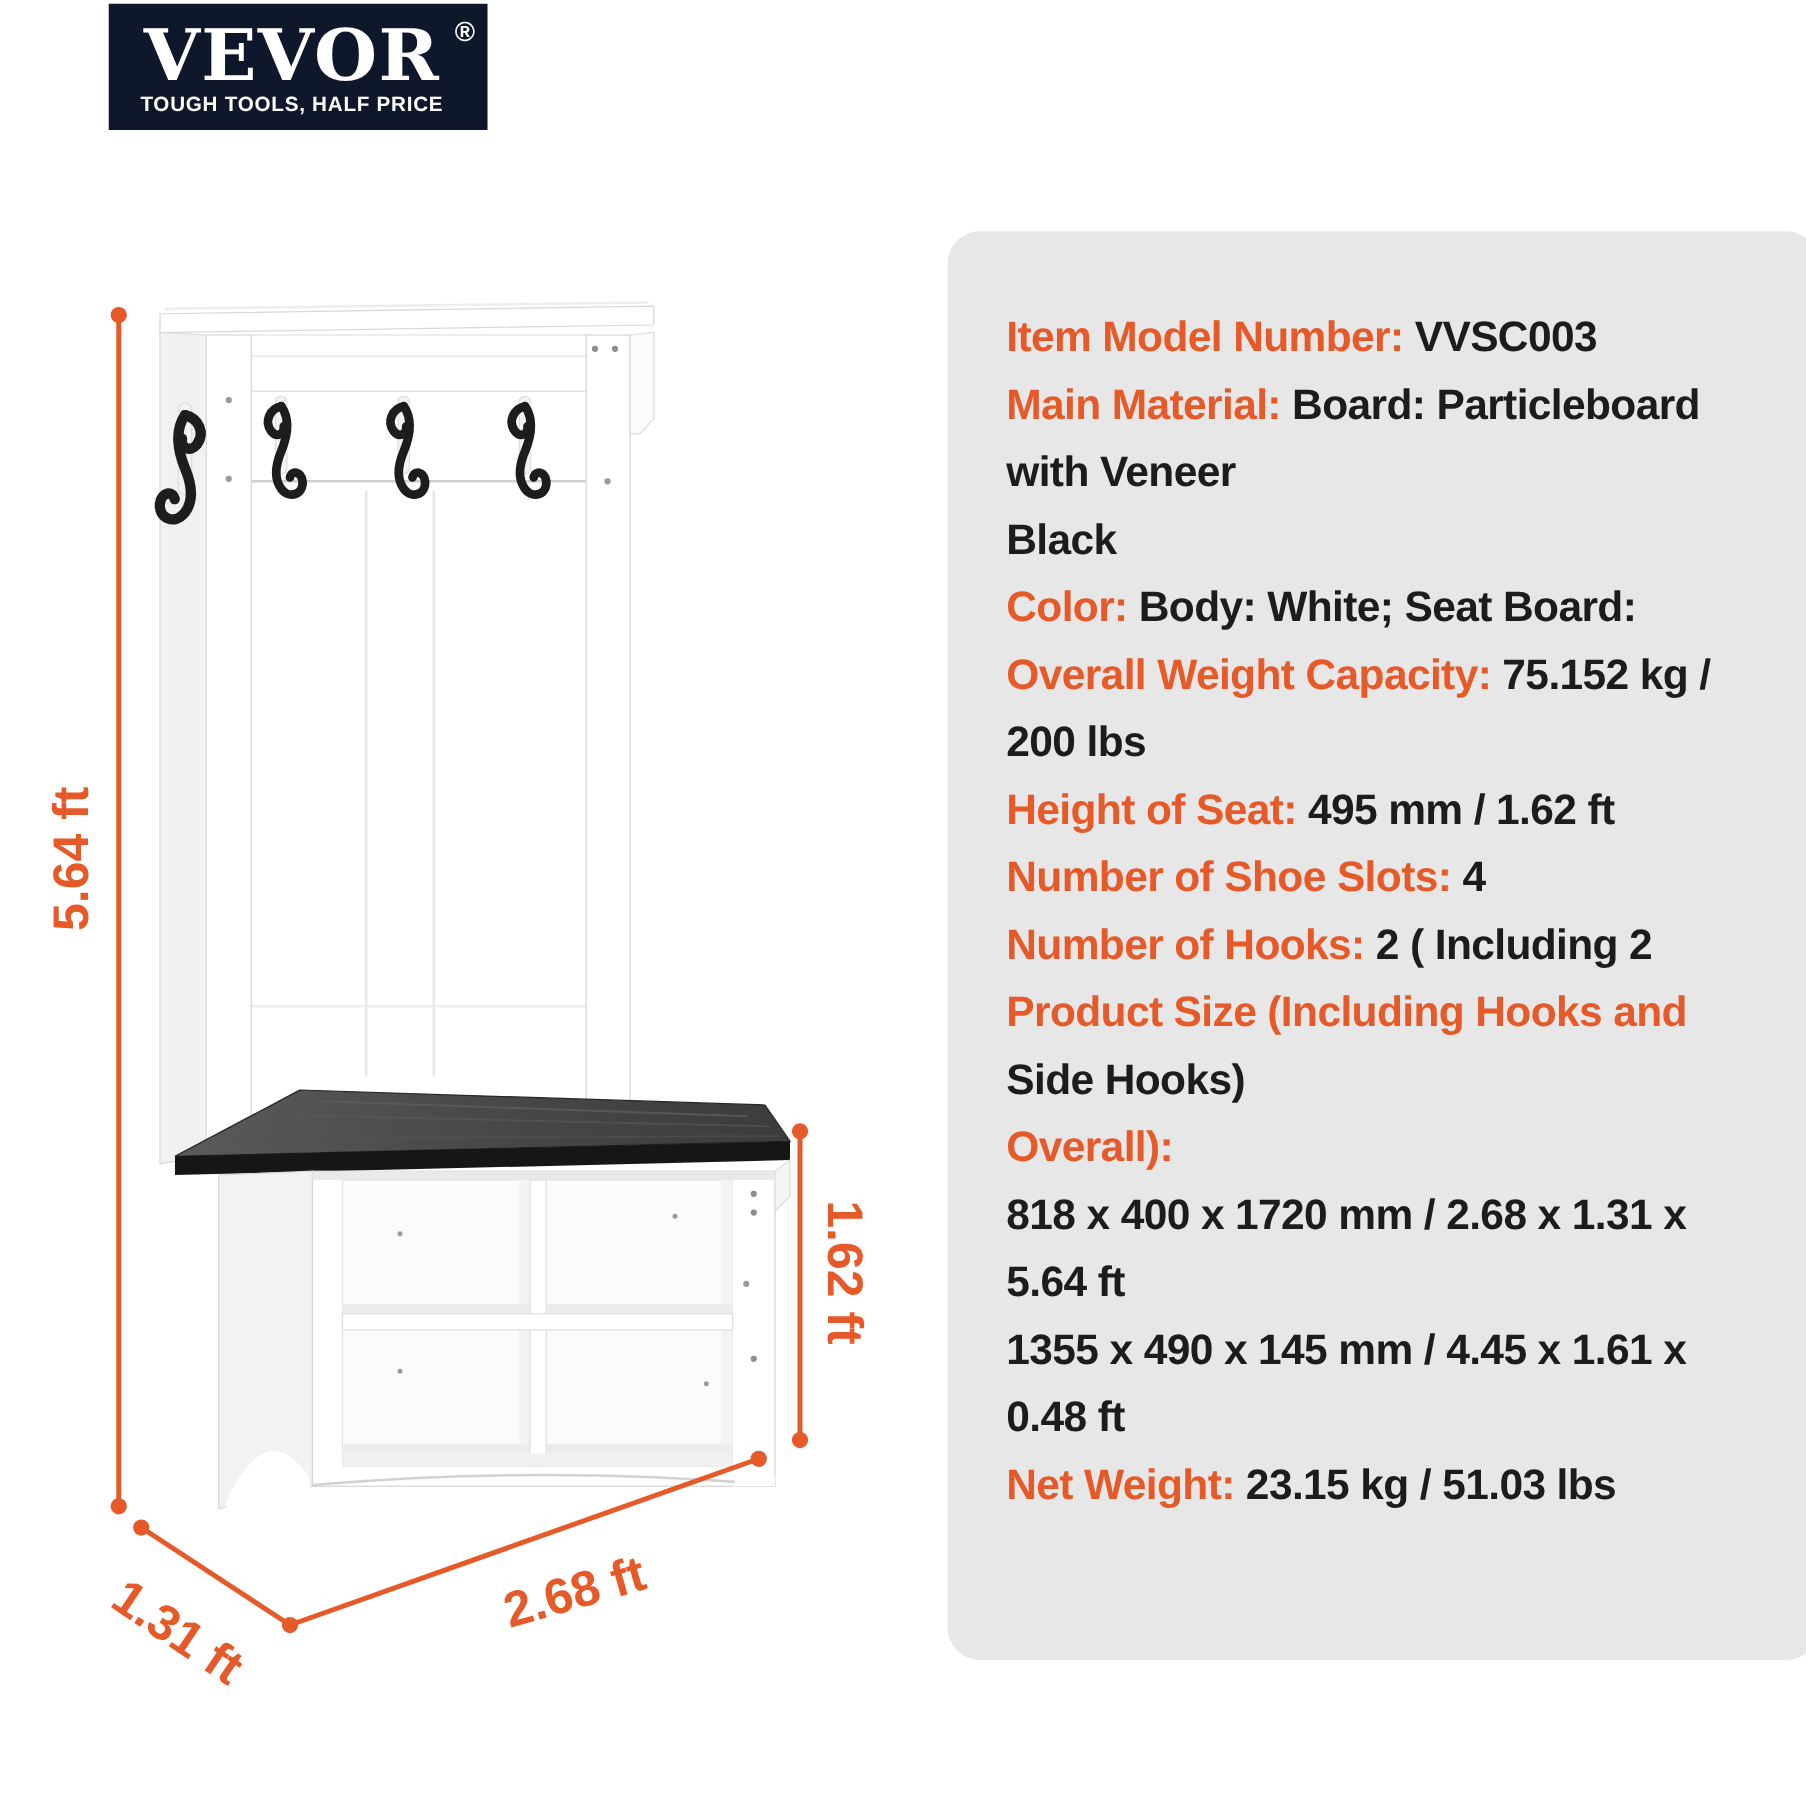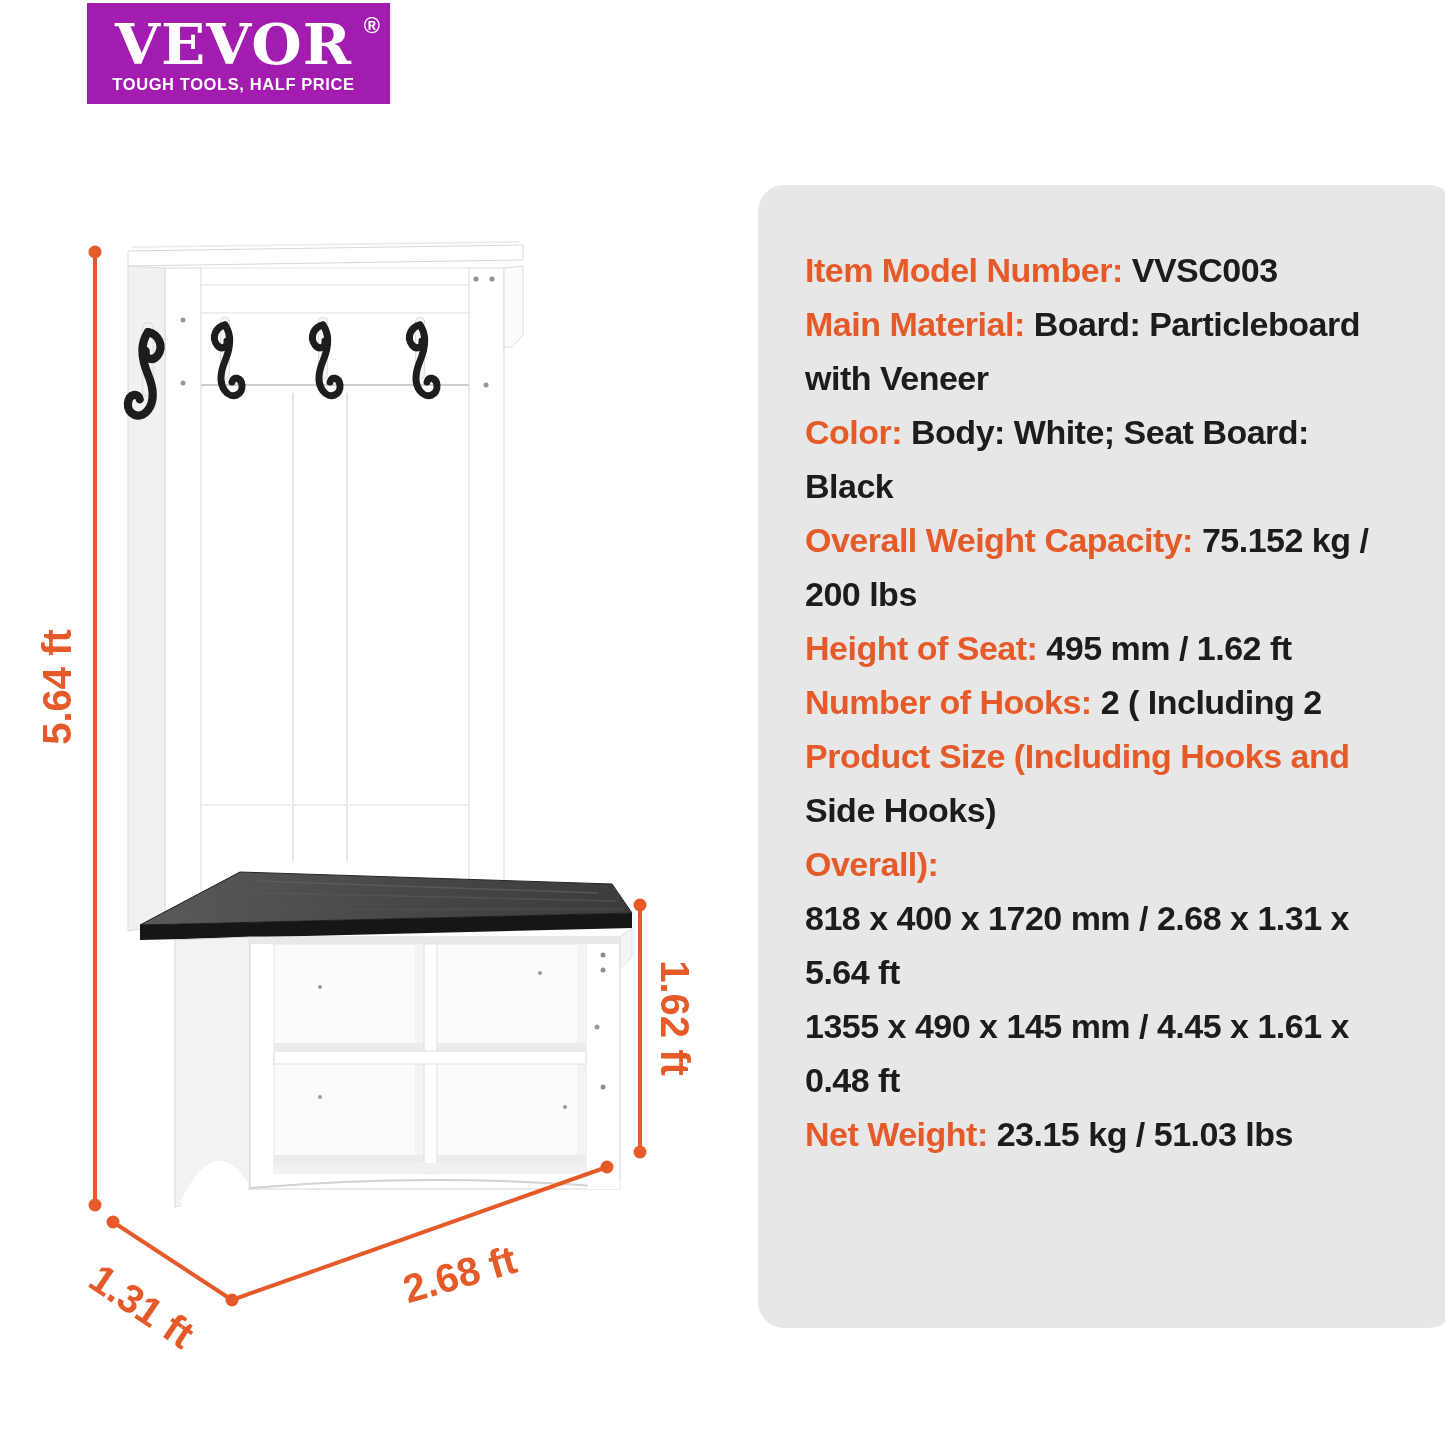--- a/index.html
+++ b/index.html
@@ -1,20 +1,20 @@
 <!DOCTYPE html>
 <html><head>
 <meta charset="utf-8">
 <style>
   html,body{margin:0;padding:0;background:#ffffff;}
   .page{position:relative;width:1445px;height:1445px;background:#ffffff;overflow:hidden;
         font-family:"Liberation Sans",sans-serif;}
 
   
-  .logo{position:absolute;left:87px;top:3px;width:303px;height:101px;background:#a21caf;
+  .logo{position:absolute;left:87px;top:3px;width:303px;height:101px;background:#0f172a;
         display:flex;flex-direction:column;align-items:center;justify-content:center;}
   .logo .brand{color:#ffffff;font-family:"DejaVu Serif",serif;font-weight:bold;
         font-size:58px;line-height:56px;letter-spacing:1px;transform:scaleY(0.98);
         margin-top:2px;padding-right:10px;}
   .logo .reg{position:absolute;top:10px;right:10px;color:#ffffff;font-size:22px;
         font-weight:bold;font-family:"Liberation Sans",sans-serif;}
   .logo .tagline{color:#ffffff;font-size:16.5px;font-weight:bold;letter-spacing:0.6px;
         margin-top:3px;padding-right:10px;white-space:nowrap;text-align:center;}
 
   
@@ -165,25 +165,26 @@
   <div class="dim-label dim-height">5.64 ft</div>
   <div class="dim-label dim-depth">1.31 ft</div>
   <div class="dim-label dim-width">2.68 ft</div>
   <div class="dim-label dim-seat">1.62 ft</div>
 
   <div class="specs">
     <div>
         <div class="spec-line"><span class="sp-orange">Item Model Number:</span><span class="sp-black"> VVSC003</span></div>
         <div class="spec-line"><span class="sp-orange">Main Material:</span><span class="sp-black"> Board: Particleboard</span></div>
         <div class="spec-line"><span class="sp-black">with Veneer</span></div>
+        <div class="spec-line"><span class="sp-black">Black</span></div>
         <div class="spec-line"><span class="sp-orange">Color:</span><span class="sp-black"> Body: White; Seat Board:</span></div>
-        <div class="spec-line"><span class="sp-black">Black</span></div>
         <div class="spec-line"><span class="sp-orange">Overall Weight Capacity:</span><span class="sp-black"> 75.152 kg /</span></div>
         <div class="spec-line"><span class="sp-black">200 lbs</span></div>
         <div class="spec-line"><span class="sp-orange">Height of Seat:</span><span class="sp-black"> 495 mm / 1.62 ft</span></div>
+        <div class="spec-line"><span class="sp-orange">Number of Shoe Slots:</span><span class="sp-black"> 4</span></div>
         <div class="spec-line"><span class="sp-orange">Number of Hooks:</span><span class="sp-black"> 2 ( Including 2</span></div>
         <div class="spec-line"><span class="sp-orange">Product Size (Including Hooks and</span></div>
         <div class="spec-line"><span class="sp-black">Side Hooks)</span></div>
         <div class="spec-line"><span class="sp-orange">Overall):</span></div>
         <div class="spec-line"><span class="sp-black">818 x 400 x 1720 mm / 2.68 x 1.31 x</span></div>
         <div class="spec-line"><span class="sp-black">5.64 ft</span></div>
         <div class="spec-line"><span class="sp-black">1355 x 490 x 145 mm / 4.45 x 1.61 x</span></div>
         <div class="spec-line"><span class="sp-black">0.48 ft</span></div>
         <div class="spec-line"><span class="sp-orange">Net Weight:</span><span class="sp-black"> 23.15 kg / 51.03 lbs</span></div>
       </div>

